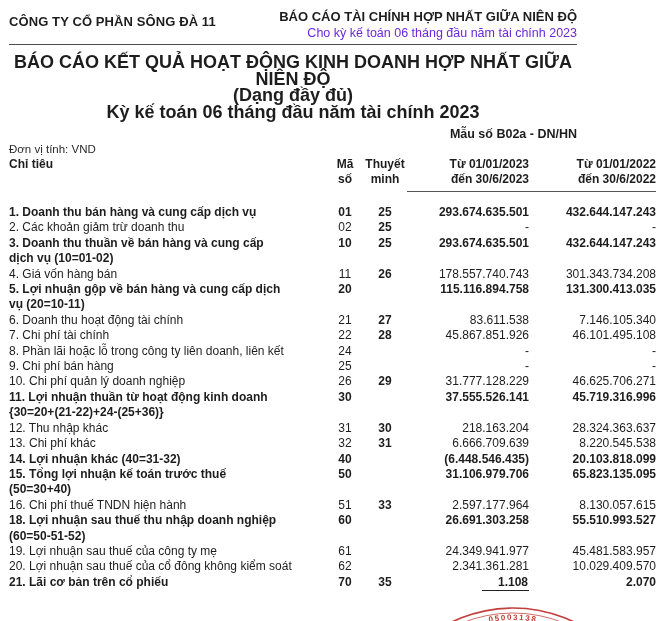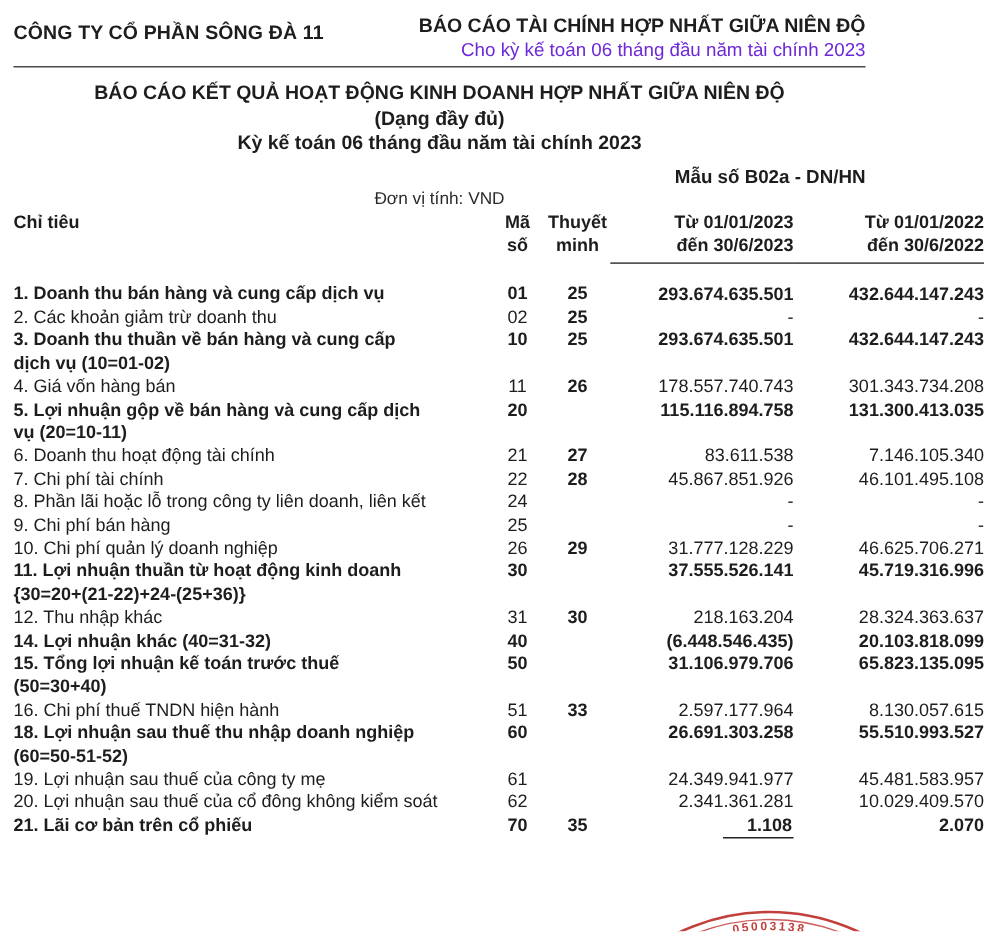--- a/index.html
+++ b/index.html
@@ -15,23 +15,23 @@
 
   
   .letterhead { display: flex; justify-content: space-between; align-items: flex-start; }
   .company { font-weight: bold; font-size: 13px; padding-top: 5px; letter-spacing: .1px; }
   .report-head { text-align: right; }
   .report-title { font-weight: bold; font-size: 13px; }
   .report-period { font-size: 12.5px; margin-top: 2px; color: #6d28d9; }
   .head-rule { border: none; border-top: 1.5px solid #4a4a4a; margin: 4px 0 9px 0; }
 
   
-  .stmt-title { text-align: center; font-weight: bold; font-size: 13px; line-height: 16.5px; }
+  .stmt-title { text-align: center; font-weight: bold; font-size: 18px; line-height: 16.5px; }
   .form-no { text-align: right; font-weight: bold; font-size: 12.5px; margin-top: 7px; }
-  .unit { text-align: center; font-size: 11.5px; margin-top: 2px; color: #2a2a2a; }
+  .unit { text-align: left; font-size: 11.5px; margin-top: 2px; color: #2a2a2a; }
 
   
   table { width: 647px; border-collapse: collapse; table-layout: fixed; margin-top: 2px; }
   col.c-name { width: 318px; }
   col.c-code { width: 36px; }
   col.c-note { width: 44px; }
   col.c-v1   { width: 122px; }
   col.c-v2   { width: 127px; }
   th { font-weight: bold; vertical-align: top; font-size: 12px; line-height: 15px; }
   th.name { text-align: left; }
@@ -178,20 +178,27 @@
           <td class="val">37.555.526.141</td>
           <td class="val">45.719.316.996</td>
         </tr>
         <tr>
           <td class="name">12. Thu nhập khác</td>
           <td class="code">31</td>
           <td class="note">30</td>
           <td class="val">218.163.204</td>
           <td class="val">28.324.363.637</td>
         </tr>
+        <tr>
+          <td class="name">13. Chi phí khác</td>
+          <td class="code">32</td>
+          <td class="note">31</td>
+          <td class="val">6.666.709.639</td>
+          <td class="val">8.220.545.538</td>
+        </tr>
         <tr class="bold">
           <td class="name">14. Lợi nhuận khác (40=31-32)</td>
           <td class="code">40</td>
           <td class="note"></td>
           <td class="val">(6.448.546.435)</td>
           <td class="val">20.103.818.099</td>
         </tr>
         <tr class="bold">
           <td class="name">15. Tổng lợi nhuận kế toán trước thuế
 (50=30+40)</td>

